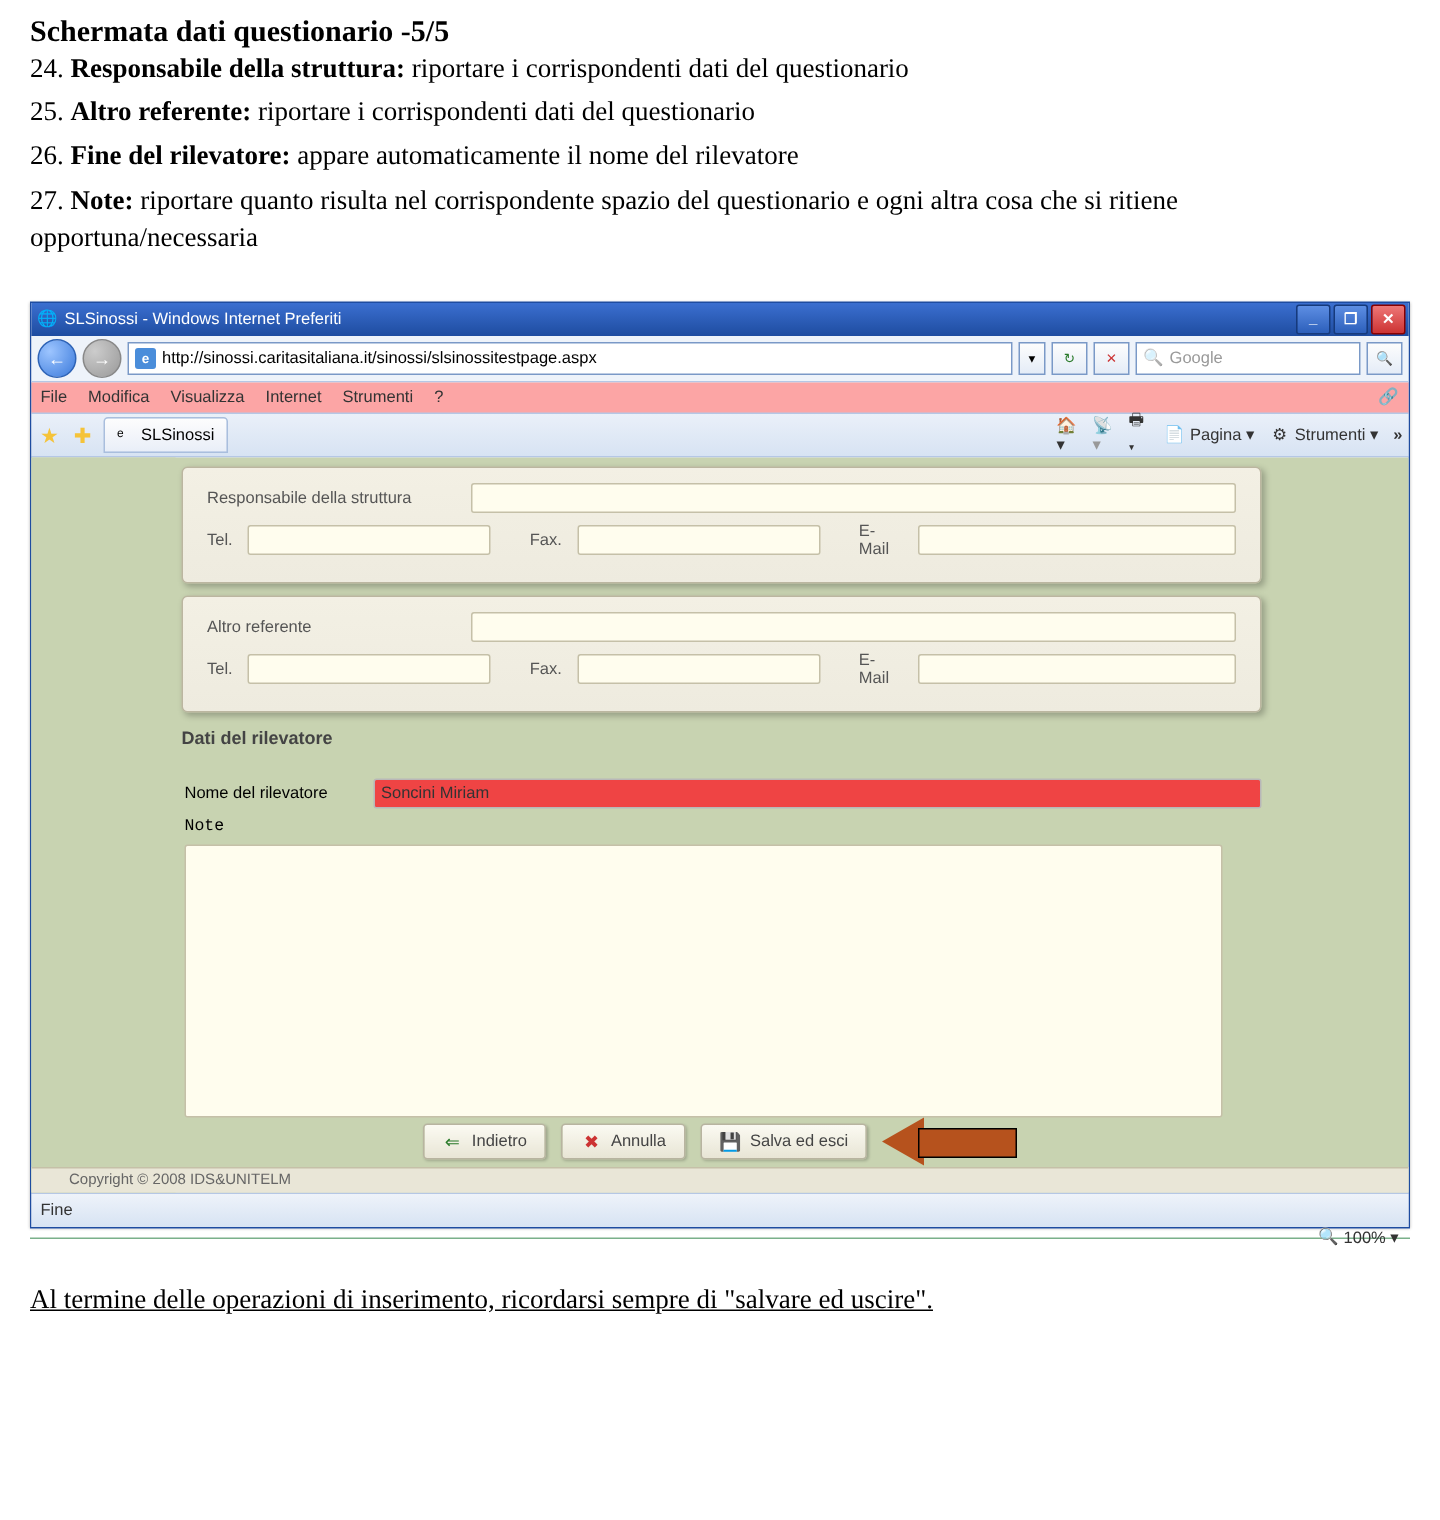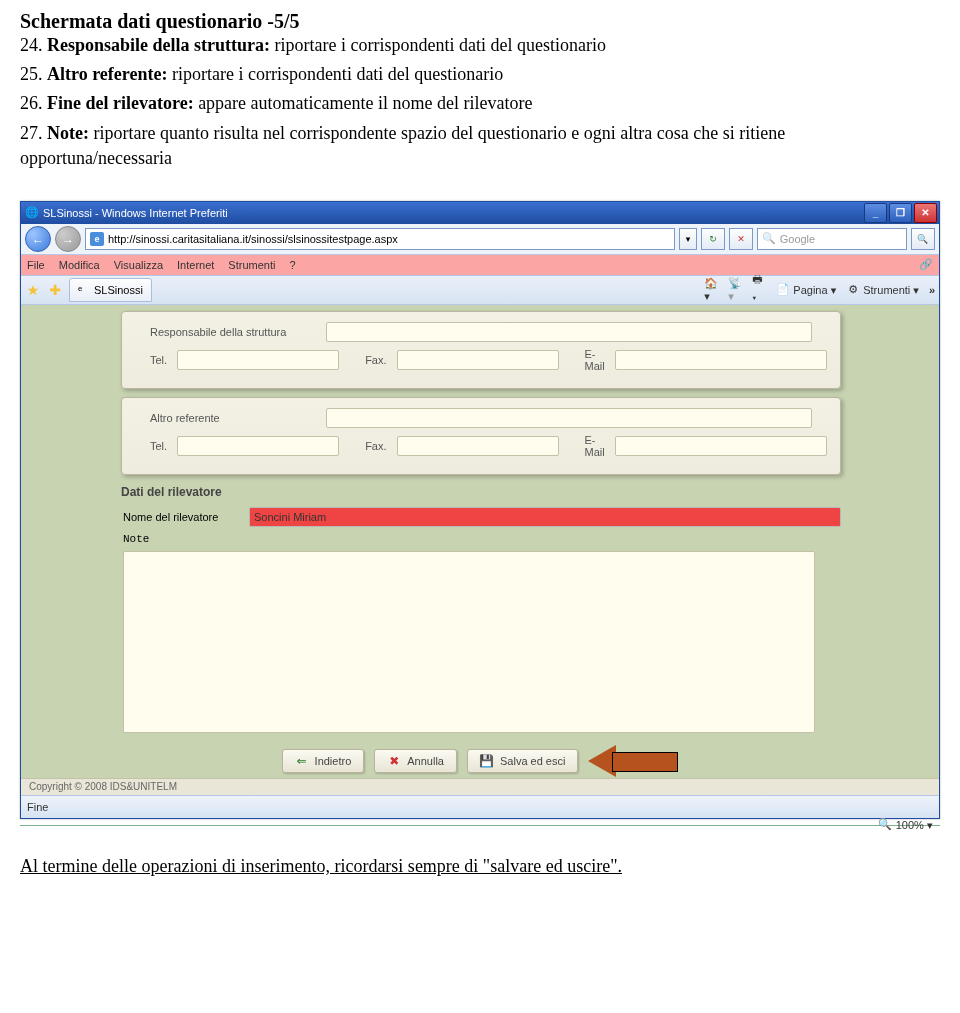--- a/index.html
+++ b/index.html
@@ -142,41 +142,41 @@
   .content-panel {
     position: absolute;
     left: 100px; top: 6px;
     width: 720px;
   }
   .panel-box {
     background: linear-gradient(#f3f0e4,#eeebdf);
     border: 1px solid #bbb6a0;
     border-radius: 4px;
     box-shadow: 2px 2px 4px rgba(0,0,0,0.25);
-    padding: 10px 28px;
+    padding: 10px 16px;
     margin-bottom: 8px;
     font-size: 11px;
     color: #555;
   }
   .form-row { display:flex; align-items:center; gap:6px; margin-bottom:6px; }
   .form-label { width: 170px; }
   .form-label.short { width: auto; margin-right: 4px; }
   .form-input {
     flex: 1;
     height: 18px;
     background: #fffdee;
     border: 1px solid #c5c0a8;
     border-radius: 2px;
   }
   .form-input.w-tel { width: 160px; flex:none; }
   .form-input.w-fax { width: 160px; flex:none; }
   .form-input.w-email { width: 210px; flex:none; }
   .section-title {
     font-weight: bold; color: #444; font-size: 12px;
-    margin: 10px 0 8px 0;
+    margin: 10px 0 20px 0;
   }
   .readonly-field {
     flex: 1;
     height: 18px;
     background: #ef4444;
     border: 1px solid #b8b8b8;
     border-radius: 2px;
     color: #333;
     font-size: 11px;
     padding: 0 4px;
@@ -254,21 +254,21 @@
     border-bottom: 16px solid transparent;
     border-right: 28px solid transparent;
   }
   .copyright-bar {
     position:absolute;
     bottom:0; left:0; right:0;
     height:16px;
     background: #e9e6d7;
     border-top:1px solid #c5c0a8;
     font-size:10px; color:#666;
-    padding-left: 8px;
+    padding-left: 25px;
     display:flex; align-items:center;
   }
   .ie-statusbar {
     height: 22px;
     background: linear-gradient(#eef3fa,#d7e3f3);
     border-top: 1px solid #b5c7e5;
     display: flex; align-items: center;
     padding: 0 6px;
     font-size: 11px;
     color: #333;

